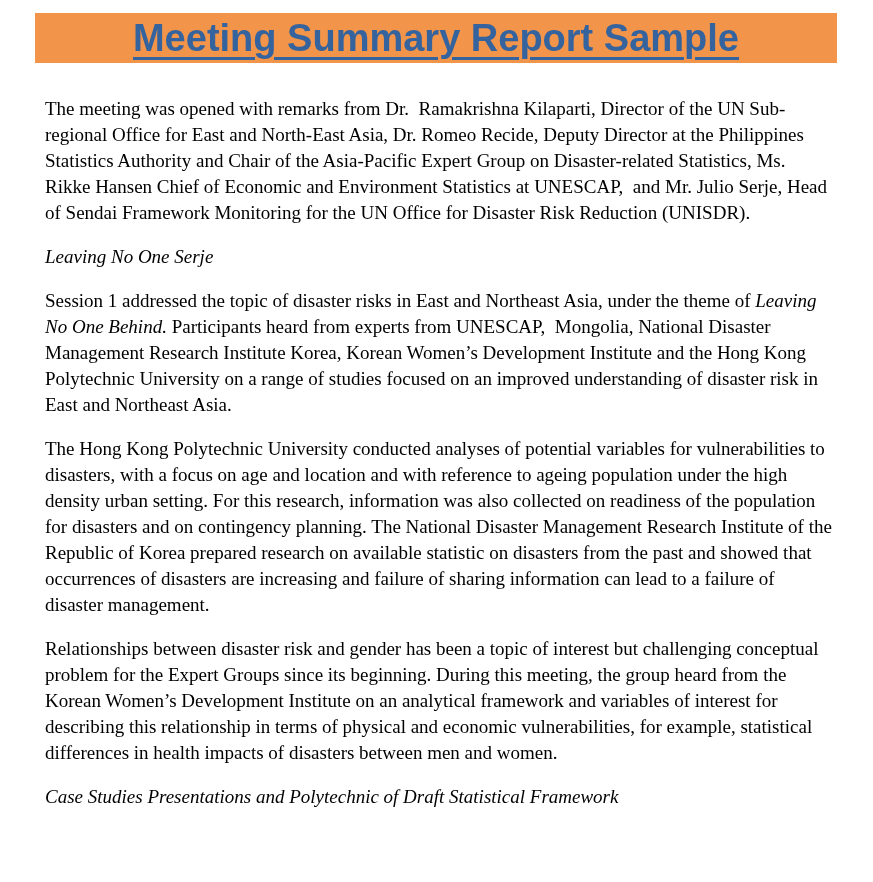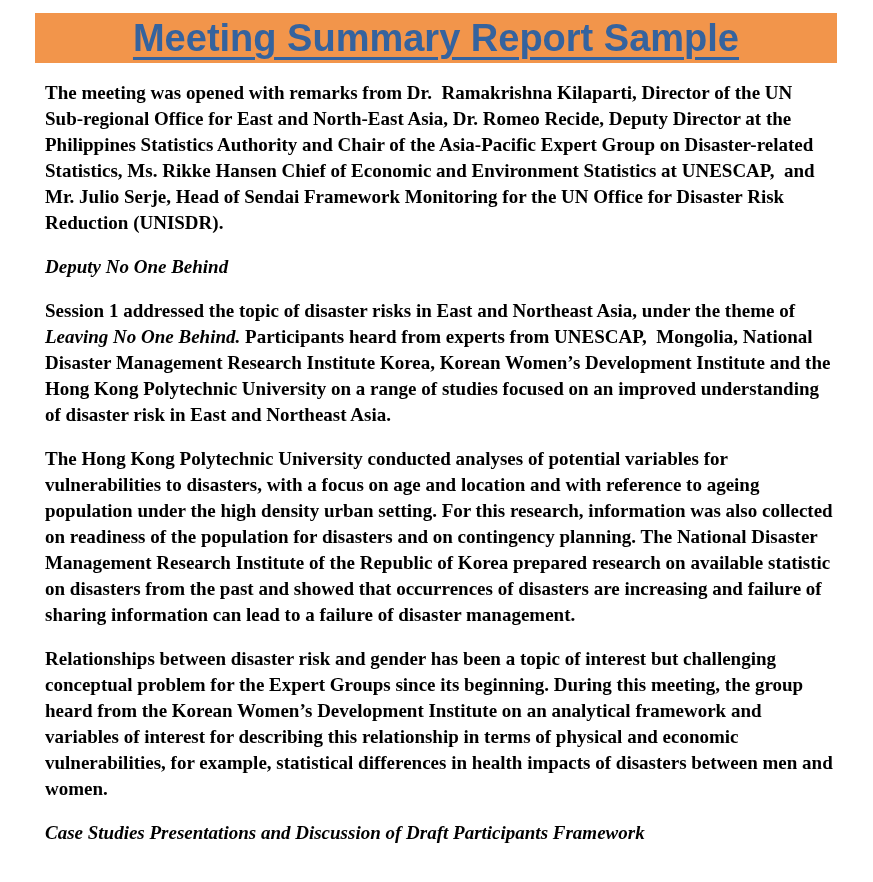--- a/index.html
+++ b/index.html
@@ -35,23 +35,22 @@
     line-height: 1;
     color: #35639E;
     text-decoration: underline;
     text-decoration-thickness: 3px;
     text-underline-offset: 6px;
     white-space: nowrap;
   }
   .content {
     position: absolute;
     left: 45px;
-    top: 80px;
+    top: 96px;
     width: 788px;
-    font-weight: bold;
   }
   .para {
     margin: 0 0 18px 0;
     font-family: "Liberation Serif", serif;
     font-size: 19px;
     line-height: 26px;
     color: #000000;
     white-space: pre-wrap;
   }
   .para.heading {
@@ -63,19 +62,19 @@
 </style>
 </head>
 <body>
 
 <div class="page">
   <header class="banner" style="background-color: rgb(242, 149, 75);">
     <h1 class="doc-title" style="color: rgb(53, 99, 158); text-decoration-color: rgb(53, 99, 158);">Meeting Summary Report Sample</h1>
   </header>
   <main class="content">
       <p class="para body"><span class="run">The meeting was opened with remarks from Dr.  Ramakrishna Kilaparti, Director of the UN Sub-regional Office for East and North-East Asia, Dr. Romeo Recide, Deputy Director at the Philippines Statistics Authority and Chair of the Asia-Pacific Expert Group on Disaster-related Statistics, Ms. Rikke Hansen Chief of Economic and Environment Statistics at UNESCAP,  and Mr. Julio Serje, Head of Sendai Framework Monitoring for the UN Office for Disaster Risk Reduction (UNISDR).</span></p>
-      <p class="para heading"><span class="run">Deputy No One Behind</span></p>
+      <p class="para heading"><span class="run">Leaving No One Serje</span></p>
       <p class="para body"><span class="run">Session 1 addressed the topic of disaster risks in East and Northeast Asia, under the theme of </span><span class="run italic">Leaving No One Behind.</span><span class="run"> Participants heard from experts from UNESCAP,  Mongolia, National Disaster Management Research Institute Korea, Korean Women’s Development Institute and the Hong Kong Polytechnic University on a range of studies focused on an improved understanding of disaster risk in East and Northeast Asia.</span></p>
       <p class="para body"><span class="run">The Hong Kong Polytechnic University conducted analyses of potential variables for vulnerabilities to disasters, with a focus on age and location and with reference to ageing population under the high density urban setting. For this research, information was also collected on readiness of the population for disasters and on contingency planning. The National Disaster Management Research Institute of the Republic of Korea prepared research on available statistic on disasters from the past and showed that occurrences of disasters are increasing and failure of sharing information can lead to a failure of disaster management.</span></p>
       <p class="para body"><span class="run">Relationships between disaster risk and gender has been a topic of interest but challenging conceptual problem for the Expert Groups since its beginning. During this meeting, the group heard from the Korean Women’s Development Institute on an analytical framework and variables of interest for describing this relationship in terms of physical and economic vulnerabilities, for example, statistical differences in health impacts of disasters between men and women.</span></p>
-      <p class="para heading"><span class="run">Case Studies Presentations and Discussion of Draft Participants Framework</span></p>
+      <p class="para heading"><span class="run">Case Studies Presentations and Polytechnic of Draft Statistical Framework</span></p>
     </main>
 </div>
 
 </body></html>

